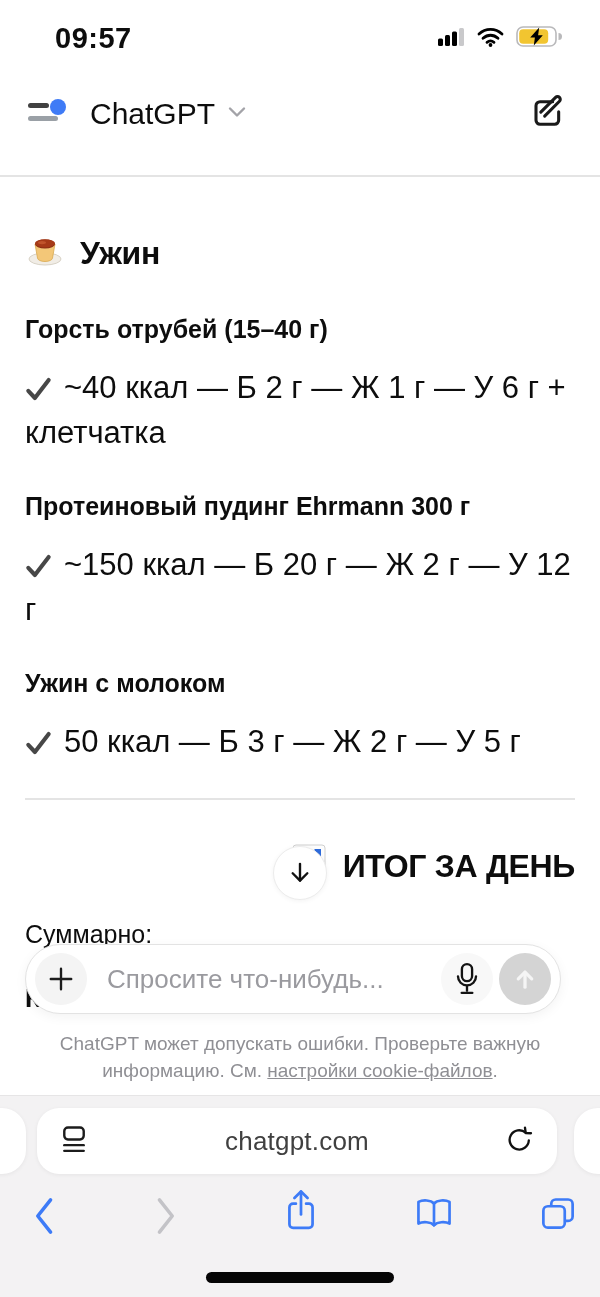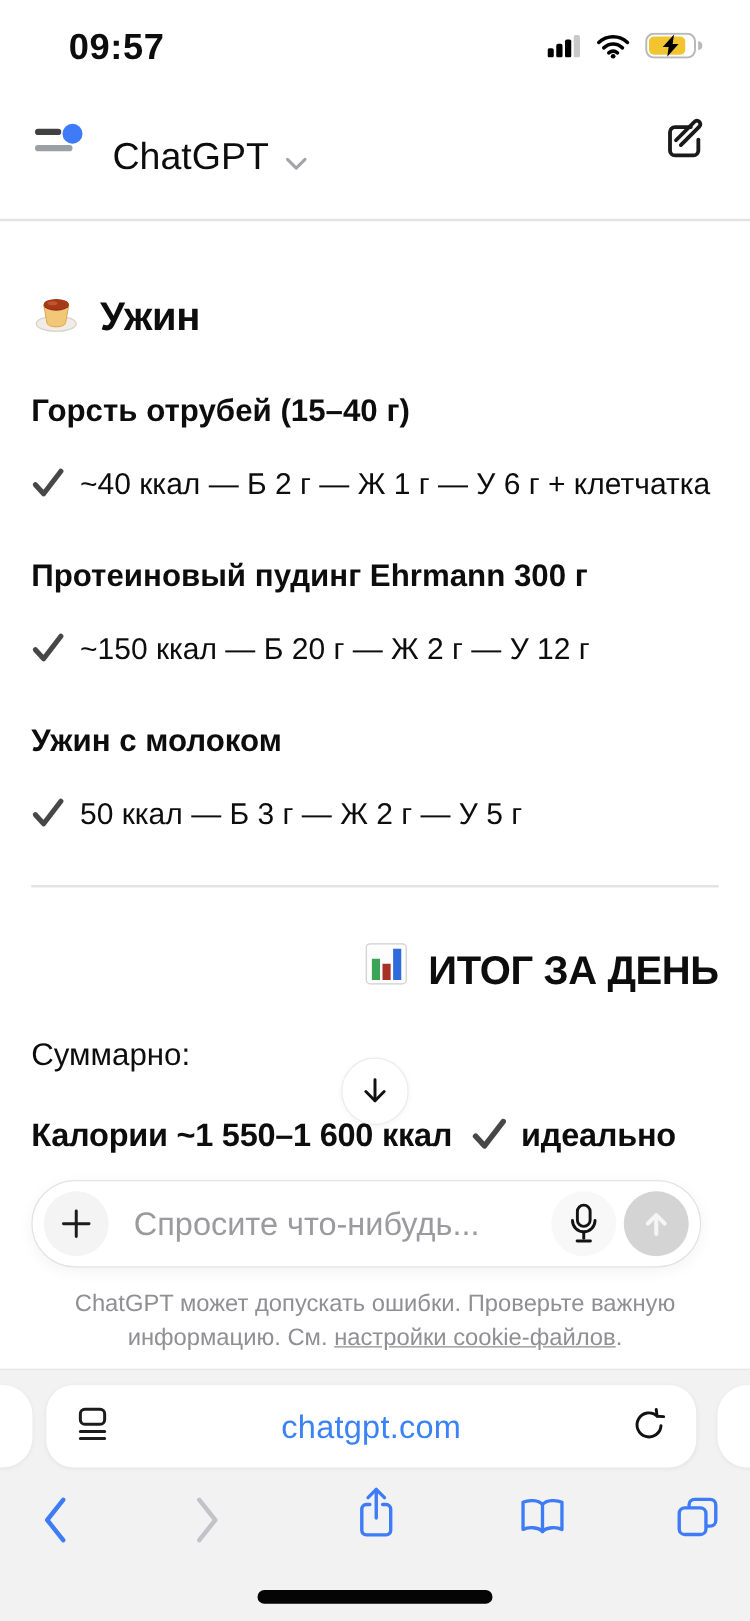--- a/index.html
+++ b/index.html
@@ -10,31 +10,31 @@
   .status-bar{position:absolute;top:10px;left:0;right:0;height:52px;}
   .status-time{position:absolute;left:55px;top:12px;font-size:29px;font-weight:700;letter-spacing:.5px;}
   .status-icons{position:absolute;right:38px;top:16px;display:flex;align-items:center;gap:12px;}
 
   
   .app-header{position:absolute;top:85px;left:0;right:0;height:58px;display:flex;align-items:center;}
   .menu-btn{position:absolute;left:28px;top:14px;width:42px;height:30px;background:none;border:none;padding:0;cursor:pointer;}
   .menu-line1{position:absolute;left:0;top:4px;width:21px;height:4.5px;border-radius:3px;background:#414141;}
   .menu-dot{position:absolute;left:22px;top:0;width:16px;height:16px;border-radius:50%;background:#3f7bf6;}
   .menu-line2{position:absolute;left:0;top:17px;width:30px;height:4.5px;border-radius:3px;background:#9aa0a6;}
-  .app-title-wrap{position:absolute;left:90px;top:0;height:58px;display:flex;align-items:flex-end;gap:12px;}
+  .app-title-wrap{position:absolute;left:90px;top:0;height:58px;display:flex;align-items:center;gap:12px;}
   .app-title{font-size:30px;font-weight:500;color:#0d0d0d;}
   .compose-btn{position:absolute;right:32px;top:8px;background:none;border:none;padding:0;cursor:pointer;}
 
   .divider-full{position:absolute;top:175px;left:0;right:0;height:2px;background:#e4e4e4;}
 
   
   .content{position:absolute;top:176px;left:0;right:0;padding:0 25px;}
   .section-heading{margin:52px 0 0;font-size:32px;font-weight:700;line-height:42px;display:flex;align-items:center;gap:15px;letter-spacing:-0.3px;}
   .item-title{margin:34px 0 0;font-size:25px;line-height:34px;font-weight:700;}
-  .item-detail{margin:19px 0 0;font-size:24px;line-height:45px;font-weight:400;}
+  .item-detail{margin:19px 0 0;font-size:31px;line-height:45px;font-weight:400;}
   .check-icon{vertical-align:-3px;margin-right:12px;}
   .divider-inset{margin:34px 0 0;height:2px;background:#e4e4e4;}
   .summary-heading{margin-top:42px;justify-content:flex-end;}
   .plain-line{margin:29px 0 0;font-size:25px;line-height:31px;font-weight:400;}
   .cal-line{margin:31px 0 0;font-size:26px;line-height:35px;font-weight:700;letter-spacing:-0.2px;}
 
   .scroll-down-btn{position:absolute;left:273px;top:846px;width:54px;height:54px;border-radius:50%;
       background:#fff;border:1.5px solid #ececec;box-shadow:0 1px 5px rgba(0,0,0,.05);
       display:flex;align-items:center;justify-content:center;cursor:pointer;padding:0;}
 
@@ -55,21 +55,21 @@
   .footer-note a{color:#8f8f94;text-decoration:underline;cursor:pointer;}
 
   
   .safari{position:absolute;left:0;right:0;top:1095px;height:202px;background:#f3f2f3;border-top:1px solid #e6e5e6;}
   .tab-partial{position:absolute;top:12px;height:66px;background:#fff;border-radius:24px;box-shadow:0 1px 4px rgba(0,0,0,.06);}
   .tab-partial.left{left:-22px;width:48px;}
   .tab-partial.right{right:-22px;width:48px;}
   .url-bar{position:absolute;left:37px;right:43px;top:12px;height:66px;background:#fff;border-radius:22px;
       box-shadow:0 1px 4px rgba(0,0,0,.06);display:flex;align-items:center;cursor:pointer;}
   .page-settings-btn{position:absolute;left:22px;top:16px;background:none;border:none;padding:0;cursor:pointer;}
-  .url-text{flex:1;text-align:center;font-size:26px;font-weight:500;color:#3b82f6;letter-spacing:0.2px;}
+  .url-text{flex:1;text-align:center;font-size:26px;font-weight:500;color:#404040;letter-spacing:0.2px;}
   .reload-btn{position:absolute;right:22px;top:16px;background:none;border:none;padding:0;cursor:pointer;}
   .toolbar{position:absolute;left:0;right:0;top:88px;height:70px;}
   .tb-btn{position:absolute;background:none;border:none;padding:0;cursor:pointer;}
   .tb-back{left:32px;top:12px;}
   .tb-forward{left:152px;top:12px;}
   .tb-share{left:284px;top:4px;}
   .tb-book{left:414px;top:12px;}
   .tb-tabs{left:540px;top:12px;}
   .home-indicator{position:absolute;left:206px;top:176px;width:188px;height:11px;border-radius:6px;background:#050505;}
 </style>

